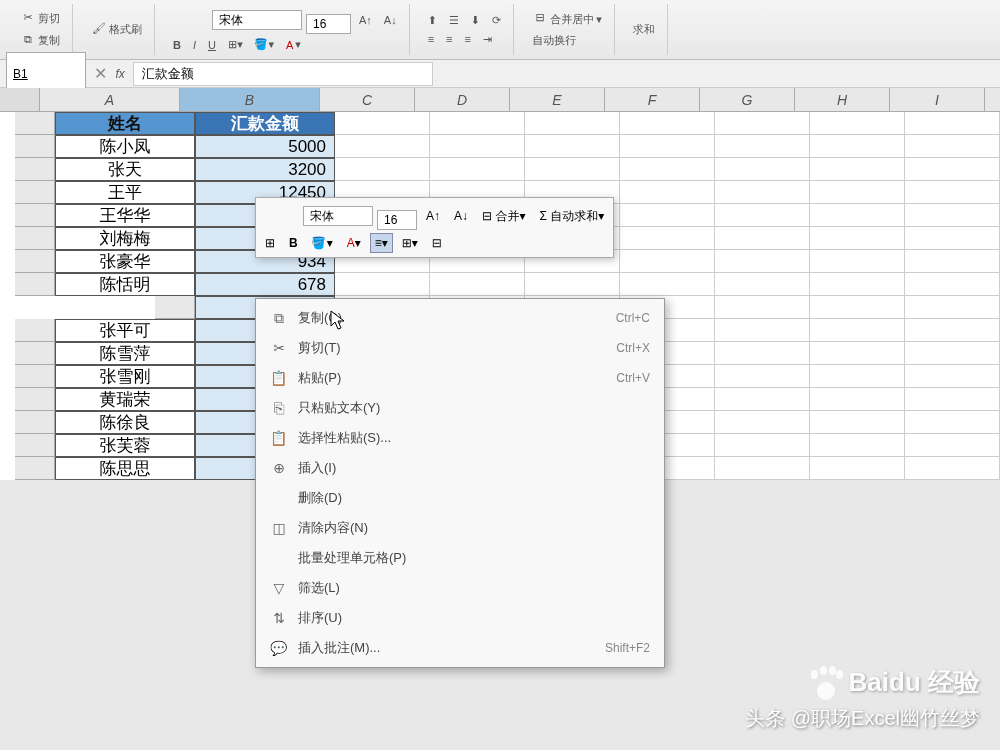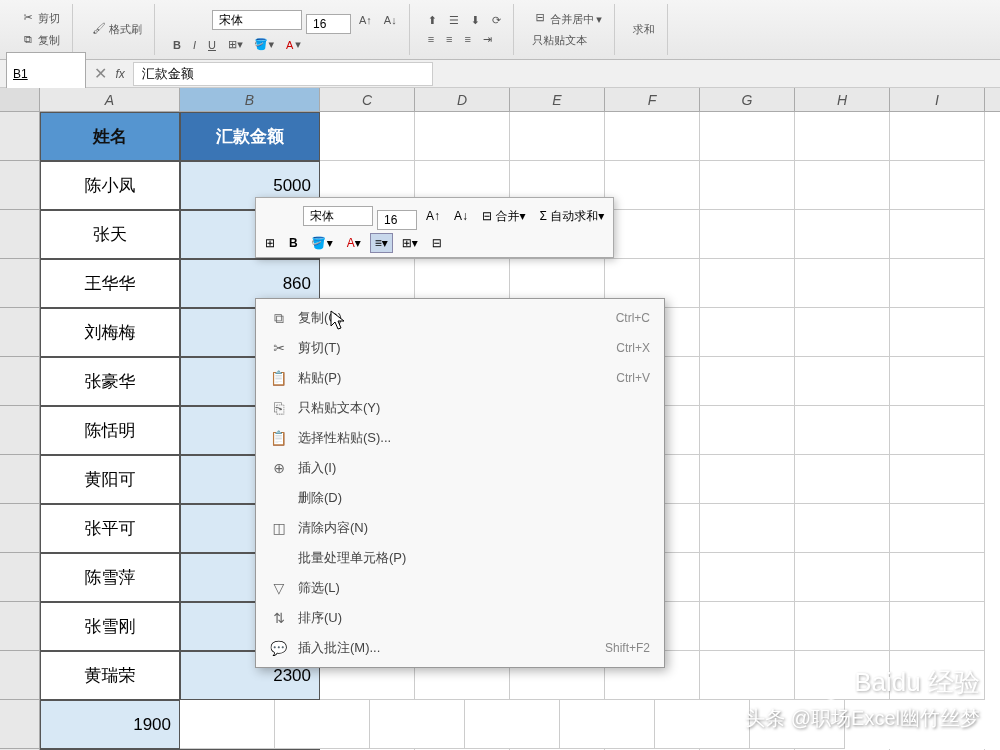--- a/index.html
+++ b/index.html
@@ -21,21 +21,21 @@
 .formula-input { border: 1px solid #ccc; background: #fff; flex: 1; max-width: 300px; padding: 2px 8px; font-size: 13px; }
 
 
 .col-headers { display: flex; background: #e8e8e8; border-bottom: 1px solid #aaa; height: 24px; }
 .corner-cell { width: 40px; background: #ddd; border-right: 1px solid #aaa; }
 .col-header { background: #e8e8e8; border-right: 1px solid #aaa; text-align: center; font-size: 14px; color: #555; line-height: 24px; font-style: italic; }
 .col-header.selected { background: #9ac0e0; }
 
 
 .grid { position: relative; background: #fff; }
-.row { display: flex; height: 49px; }
+.row { display: flex; height: 23px; justify-content: flex-end; }
 .row-header { width: 40px; background: #e8e8e8; border-right: 1px solid #aaa; border-bottom: 1px solid #aaa; }
 .cell { border-right: 1px solid #ccc; border-bottom: 1px solid #ccc; padding: 4px 8px; font-size: 17px; display: flex; align-items: center; overflow: hidden; white-space: nowrap; }
 .cell.name-col { justify-content: center; }
 .cell.amt-col { justify-content: flex-end; }
 .header-cell { background: #5595d0; color: #111; font-weight: bold; justify-content: center; border: 1px solid #3070b0; }
 .selected-col { background: #d8e8f5; }
 .data-border { border: 1px solid #555 !important; }
 
 
 .mini-toolbar { position: absolute; background: #f8f8f8; border: 1px solid #aaa; box-shadow: 2px 2px 8px rgba(0,0,0,0.25); padding: 4px; display: flex; flex-direction: column; gap: 3px; z-index: 50; }
@@ -43,21 +43,21 @@
 .mini-btn { background: transparent; border: 1px solid transparent; padding: 2px 4px; font-size: 12px; cursor: pointer; }
 
 
 .context-menu { position: absolute; background: #f8f8f8; border: 1px solid #999; box-shadow: 3px 3px 10px rgba(0,0,0,0.3); width: 410px; z-index: 40; padding: 4px 0; }
 .menu-item { display: flex; align-items: center; padding: 6px 14px; font-size: 13px; color: #444; cursor: pointer; gap: 10px; }
 .menu-icon { width: 18px; height: 18px; display: flex; align-items: center; justify-content: center; color: #666; font-size: 14px; }
 .menu-label { flex: 1; }
 .menu-shortcut { color: #888; font-size: 12px; text-align: center; }
 
 
-.watermark-baidu { position: absolute; right: 20px; bottom: 50px; color: #fff; font-size: 26px; font-weight: normal; opacity: 0.85; text-shadow: 1px 1px 3px rgba(0,0,0,0.4); display: flex; align-items: center; gap: 6px; }
+.watermark-baidu { position: absolute; right: 20px; bottom: 50px; color: #fff; font-size: 26px; font-weight: bold; opacity: 0.85; text-shadow: 1px 1px 3px rgba(0,0,0,0.4); display: flex; align-items: center; gap: 6px; }
 .paw { width: 34px; height: 34px; position: relative; }
 .paw::before { content: ""; position: absolute; width: 18px; height: 18px; background: #fff; border-radius: 50%; bottom: 0; left: 8px; }
 .paw span { position: absolute; width: 7px; height: 9px; background: #fff; border-radius: 50%; }
 .paw span:nth-child(1){ top: 4px; left: 2px; }
 .paw span:nth-child(2){ top: 0; left: 11px; }
 .paw span:nth-child(3){ top: 0; left: 20px; }
 .paw span:nth-child(4){ top: 4px; left: 27px; }
 .watermark-author { position: absolute; right: 20px; bottom: 18px; color: #fff; font-size: 20px; text-shadow: 1px 1px 3px rgba(0,0,0,0.5); }
 
 
@@ -125,21 +125,21 @@
     <div class="ribbon-row">
       <button class="ribbon-btn">≡</button>
       <button class="ribbon-btn">≡</button>
       <button class="ribbon-btn">≡</button>
       <button class="ribbon-btn">⇥</button>
     </div>
   </div>
   <div class="ribbon-group">
     <button class="ribbon-btn"><span class="ribbon-icon">⊟</span><span>合并居中</span>▾</button>
     <button class="ribbon-btn">
-        <span>只粘贴文本</span>
+        <span>自动换行</span>
       </button>
   </div>
   <div class="ribbon-group">
     <button class="ribbon-btn">
         <span>求和</span>
       </button>
   </div>
 </div>
 
 <div class="formula-area">
@@ -195,20 +195,32 @@
         <div class="cell w-c"></div>
         <div class="cell w-d"></div>
         <div class="cell w-e"></div>
         <div class="cell w-f"></div>
         <div class="cell w-g"></div>
         <div class="cell w-h"></div>
         <div class="cell w-i"></div>
       </div>
       <div class="row">
         <div class="row-header"></div>
+        <div class="cell name-col w-a data-border">王平</div>
+        <div class="cell amt-col w-b data-border selected-col">12450</div>
+        <div class="cell w-c"></div>
+        <div class="cell w-d"></div>
+        <div class="cell w-e"></div>
+        <div class="cell w-f"></div>
+        <div class="cell w-g"></div>
+        <div class="cell w-h"></div>
+        <div class="cell w-i"></div>
+      </div>
+      <div class="row">
+        <div class="row-header"></div>
         <div class="cell name-col w-a data-border">王华华</div>
         <div class="cell amt-col w-b data-border selected-col">860</div>
         <div class="cell w-c"></div>
         <div class="cell w-d"></div>
         <div class="cell w-e"></div>
         <div class="cell w-f"></div>
         <div class="cell w-g"></div>
         <div class="cell w-h"></div>
         <div class="cell w-i"></div>
       </div>
@@ -243,21 +255,20 @@
         <div class="cell w-c"></div>
         <div class="cell w-d"></div>
         <div class="cell w-e"></div>
         <div class="cell w-f"></div>
         <div class="cell w-g"></div>
         <div class="cell w-h"></div>
         <div class="cell w-i"></div>
       </div>
       <div class="row">
         <div class="row-header"></div>
-        <div class="cell name-col w-a data-border">黄阳可</div>
         <div class="cell amt-col w-b data-border selected-col">1230</div>
         <div class="cell w-c"></div>
         <div class="cell w-d"></div>
         <div class="cell w-e"></div>
         <div class="cell w-f"></div>
         <div class="cell w-g"></div>
         <div class="cell w-h"></div>
         <div class="cell w-i"></div>
       </div>
       <div class="row">
@@ -303,20 +314,21 @@
         <div class="cell w-c"></div>
         <div class="cell w-d"></div>
         <div class="cell w-e"></div>
         <div class="cell w-f"></div>
         <div class="cell w-g"></div>
         <div class="cell w-h"></div>
         <div class="cell w-i"></div>
       </div>
       <div class="row">
         <div class="row-header"></div>
+        <div class="cell name-col w-a data-border">陈徐良</div>
         <div class="cell amt-col w-b data-border selected-col">1900</div>
         <div class="cell w-c"></div>
         <div class="cell w-d"></div>
         <div class="cell w-e"></div>
         <div class="cell w-f"></div>
         <div class="cell w-g"></div>
         <div class="cell w-h"></div>
         <div class="cell w-i"></div>
       </div>
       <div class="row">

